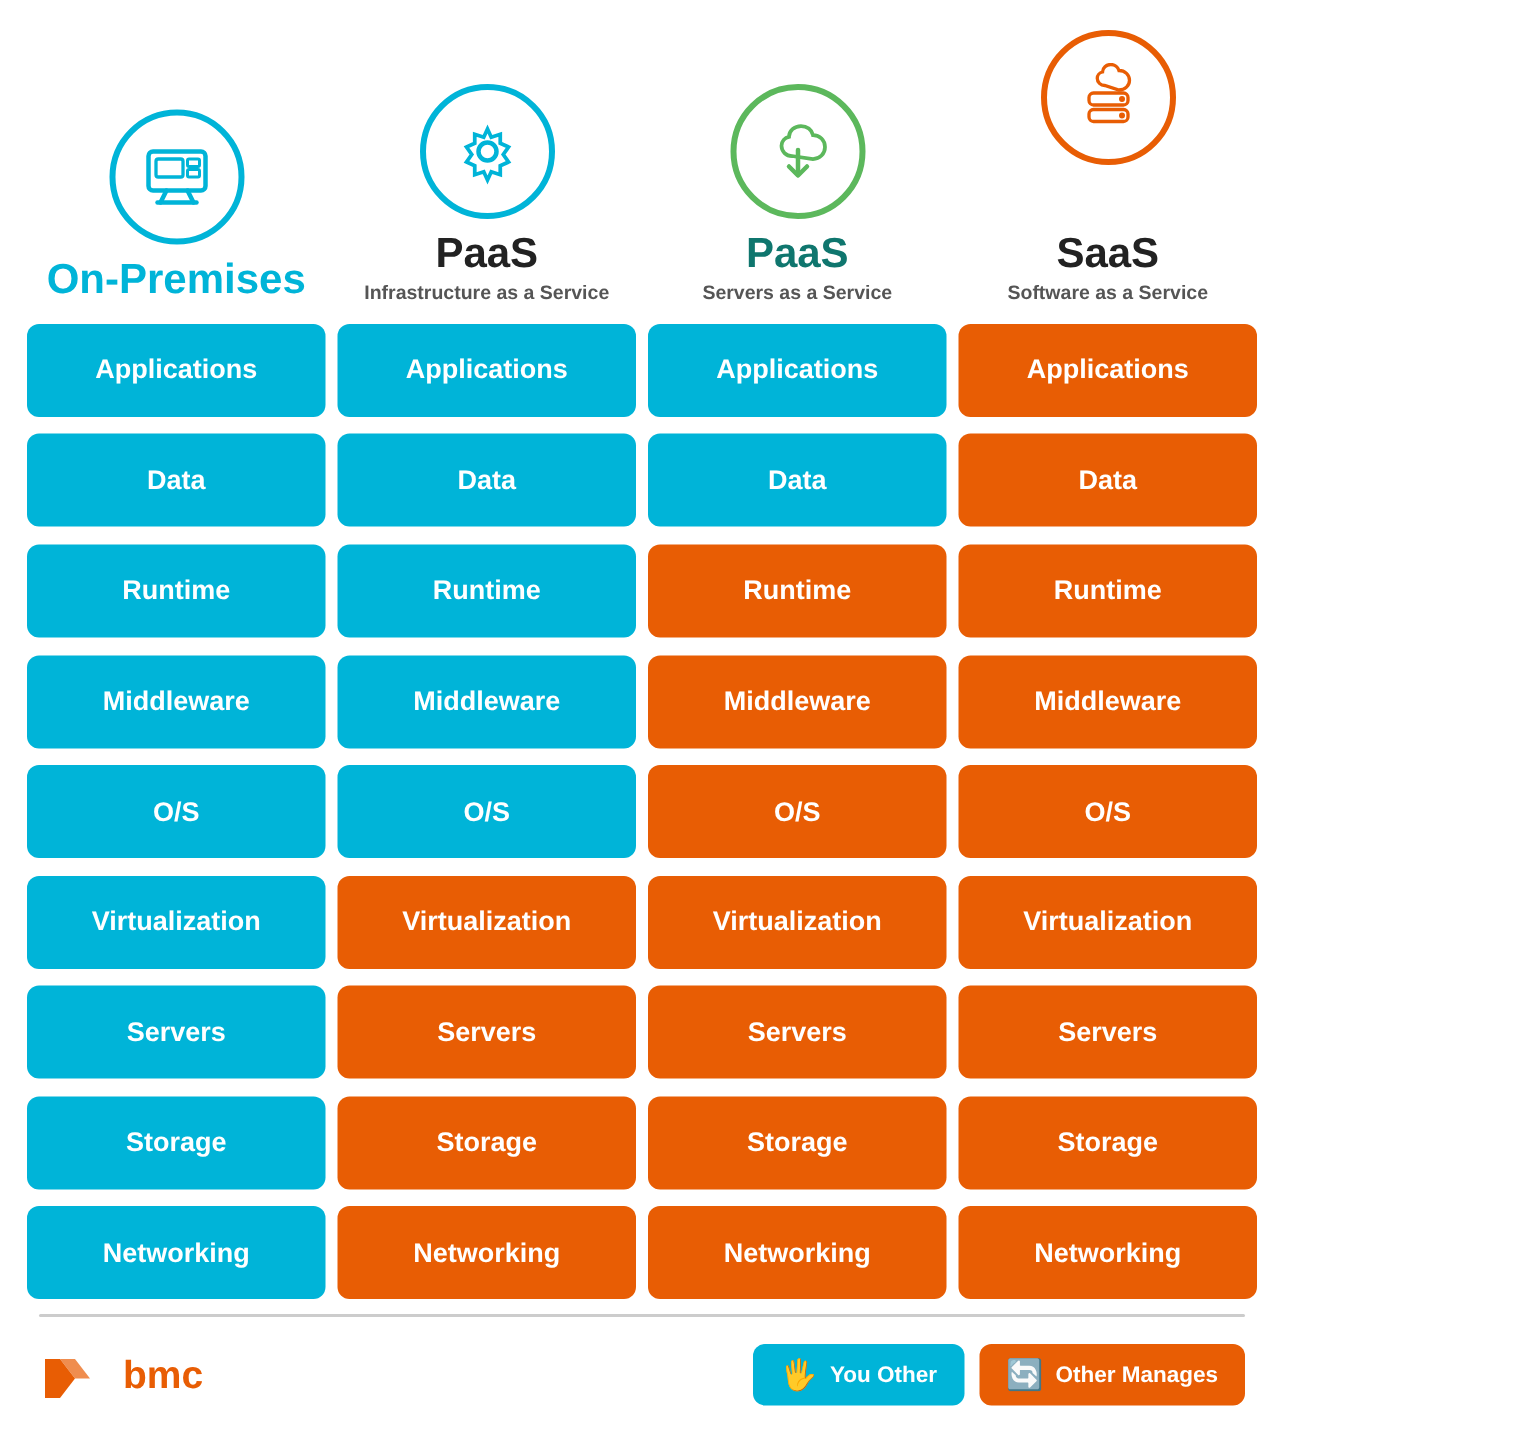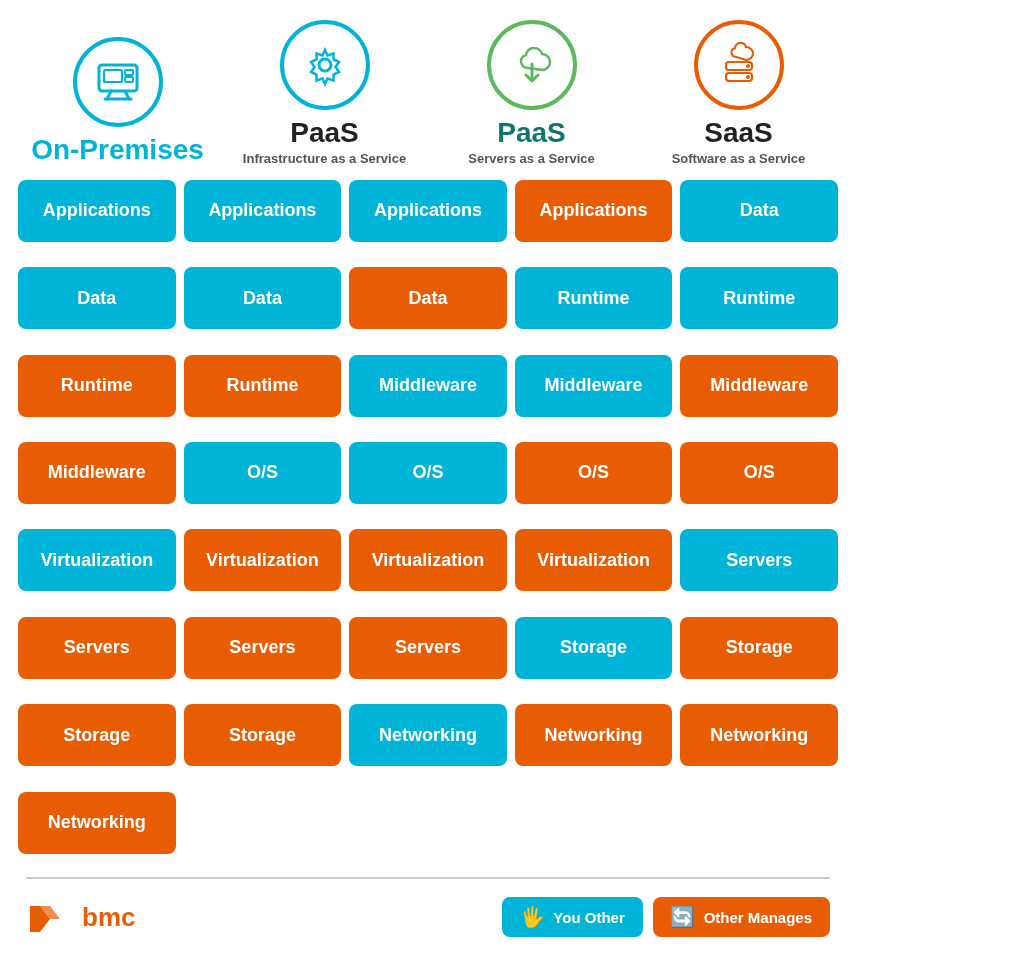--- a/index.html
+++ b/index.html
@@ -80,26 +80,26 @@
     .col-iaas .col-title { color: #222; }
 
     
     .col-paas .icon-circle { border-color: #5cb85c; }
     .col-paas .icon-circle svg { stroke: #5cb85c; fill: none; }
     .col-paas .col-title { color: #0f766e; }
 
     
     .col-saas .icon-circle { border-color: #e85d04; }
     .col-saas .icon-circle svg { stroke: #e85d04; fill: none; }
-    .col-saas .col-title { color: #222; }
+    .col-saas .col-title { color: #222; margin-top: 36px; }
 
     
     .grid-container {
       display: grid;
-      grid-template-columns: 1fr 1fr 1fr 1fr 1fr;
+      grid-template-columns: 1fr 1fr 1fr 1fr;
       gap: 8px;
       padding: 0 8px;
       flex: 1;
     }
 
     .cell {
       border-radius: 8px;
       display: flex;
       align-items: center;
       justify-content: center;

